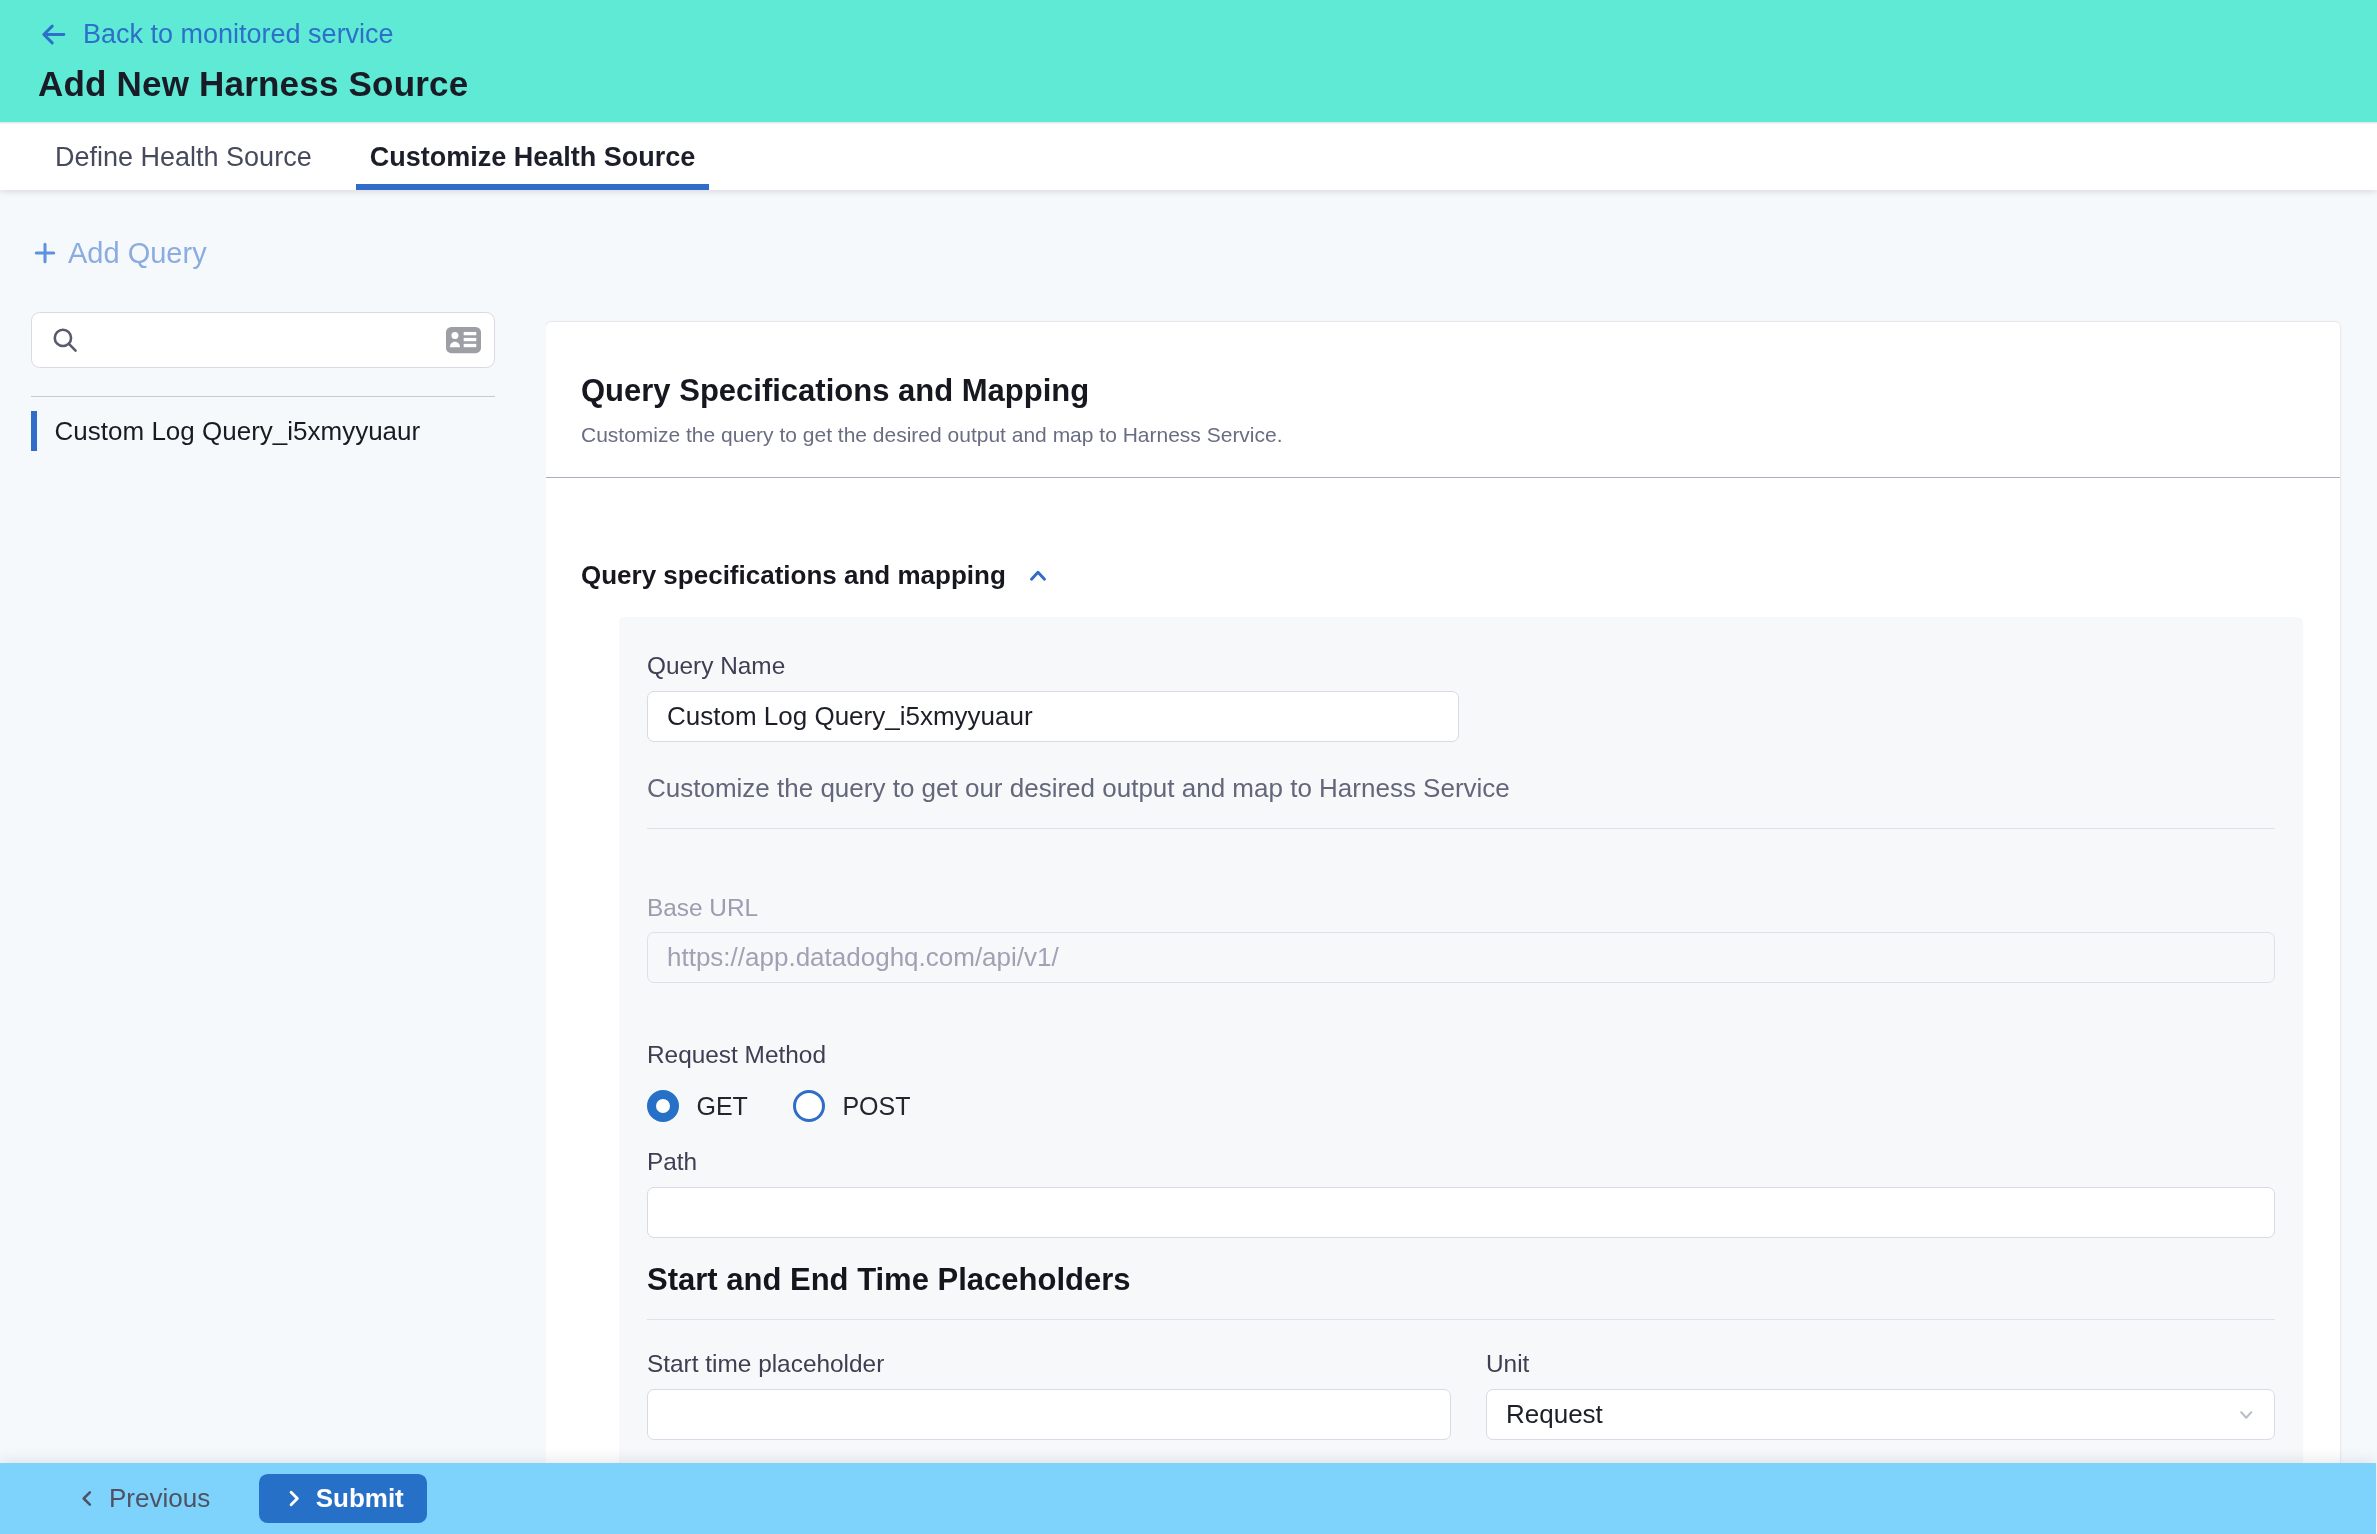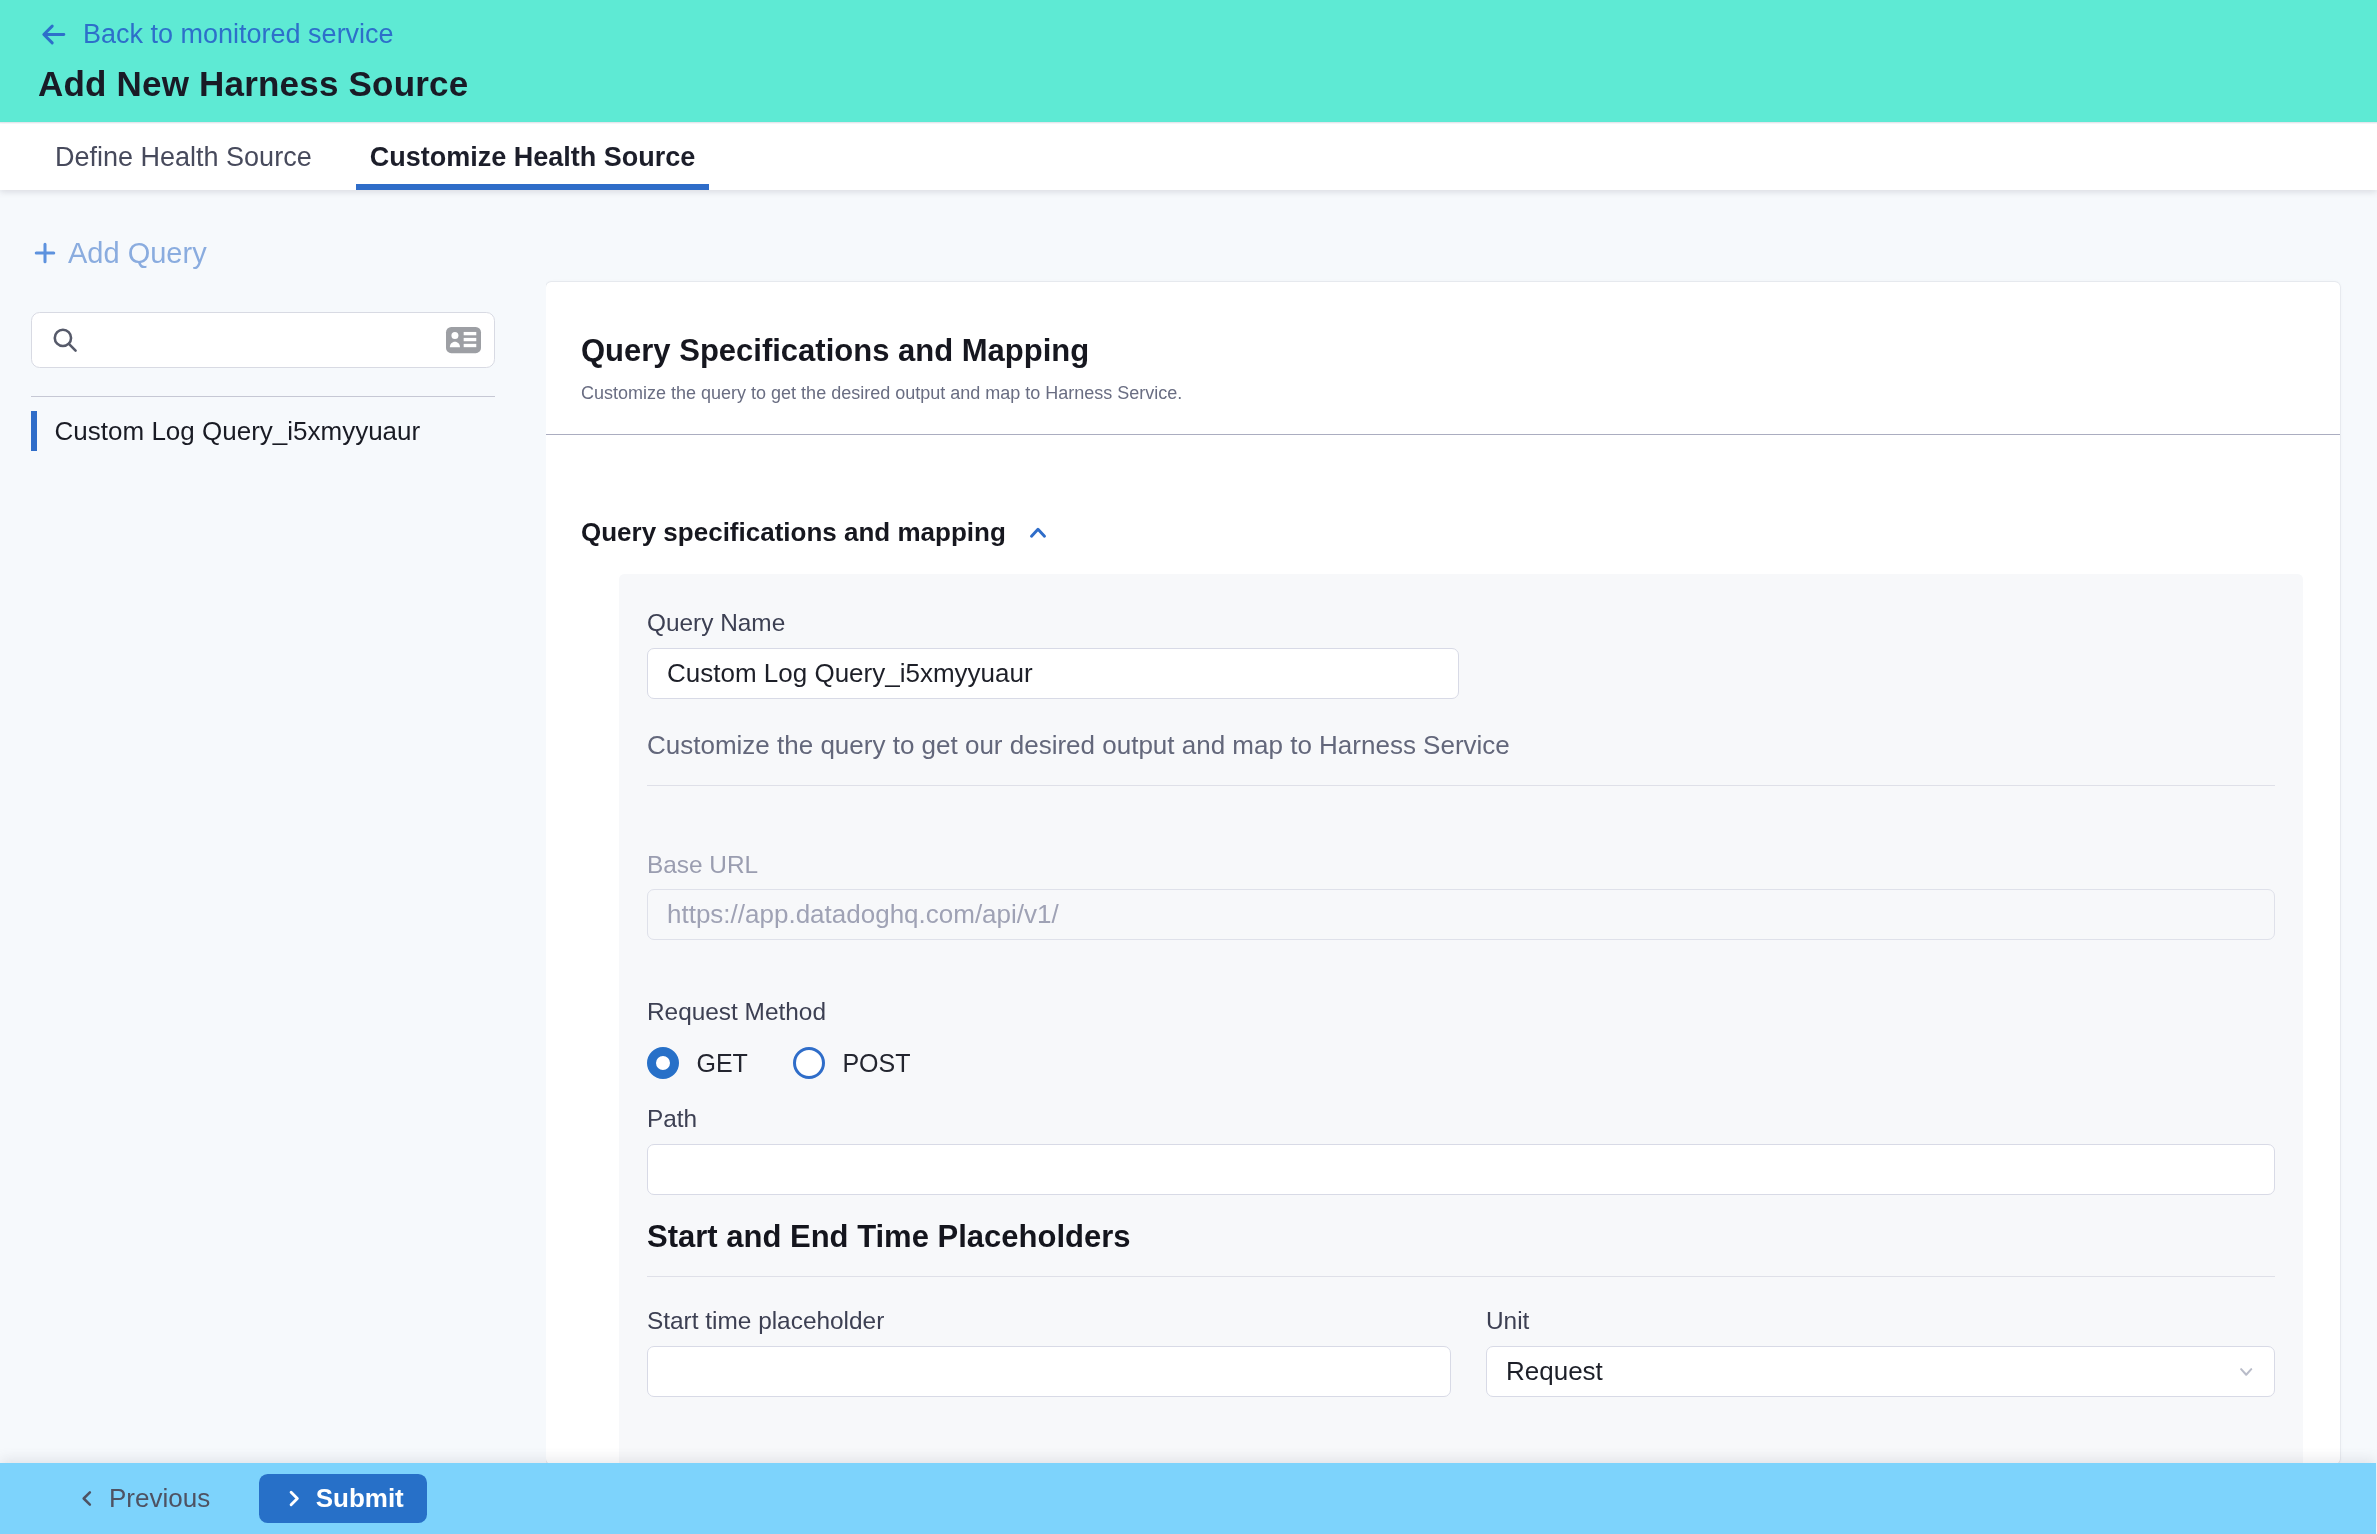--- a/index.html
+++ b/index.html
@@ -22,25 +22,25 @@
   .content { position:absolute; top:190px; left:0; right:0; bottom:71px; display:flex; overflow:hidden; }
   .left-panel { flex:0 0 546px; width:546px; padding:44px 51px 0 31px; }
   .add-query { display:flex; align-items:center; gap:9px; font-size:29px; color:#8aacdf; font-weight:500; cursor:pointer; width:max-content; height:38px; }
   .searchbox { margin-top:40px; height:56px; background:#fff; border:1.3px solid #d8dae3; border-radius:8.7px; display:flex; align-items:center; padding:0 12.2px 0 17.5px; }
   .searchbox input { flex:1; min-width:0; border:none; outline:none; background:transparent; font-size:25px; margin:0 10.5px; font-family:inherit; color:#1d1f28; }
   .panel-divider { margin-top:28px; border-bottom:1.7px solid #c6c8d4; }
   .query-item { display:flex; align-items:center; padding-top:14px; cursor:pointer; }
   .query-bar { width:6.1px; height:40px; background:#2f6dc9; margin-right:17.5px; flex:0 0 6.1px; }
   .query-name { font-size:26px; color:#191b24; white-space:nowrap; }
 
-  .main-area { flex:1; padding:92px 37px 0 0; overflow:hidden; }
+  .main-area { flex:1; padding:92px 37px 0 0; overflow:hidden;margin-top:40px; }
   .card { background:#fff; border-radius:5.2px; height:1182px; overflow:hidden; box-shadow:0 0 0 0.9px rgba(40,41,61,.05), 0 0.9px 3.5px rgba(40,41,61,.06); }
   .card-header { padding:51px 35px 30px 35px; border-bottom:1.7px solid #abadc0; }
   .card-h2 { font-size:31px; font-weight:700; color:#16171f; }
-  .card-sub { margin-top:14px; font-size:18px; color:#696d82; }
+  .card-sub { margin-top:14px; font-size:21px; color:#696d82; }
   .card-body { padding:82px 37px 0 35px; }
   .section-title { display:flex; align-items:center; gap:19px; font-size:26px; font-weight:700; color:#16171f; }
   .chev-btn { display:flex; cursor:pointer; }
 
   .form-panel { margin:26px 0 0 38px; background:#f7f8fa; border-radius:5.2px; padding:35px 28px 70px 28px; }
   .field-label { font-size:24.4px; color:#3d4053; margin-bottom:10.5px; }
   .field-label.muted { color:#9a9db0; }
   .text-input { display:block; width:100%; height:51px; border:1.3px solid #d8dae6; border-radius:7px; background:#fff; font-size:26px; color:#1d1f28; padding:0 19px; outline:none; font-family:inherit; }
   .text-input.narrow { width:812px; }
   .text-input.disabled { background:transparent; border-color:#dfe1ea; color:#9fa2b5; }

